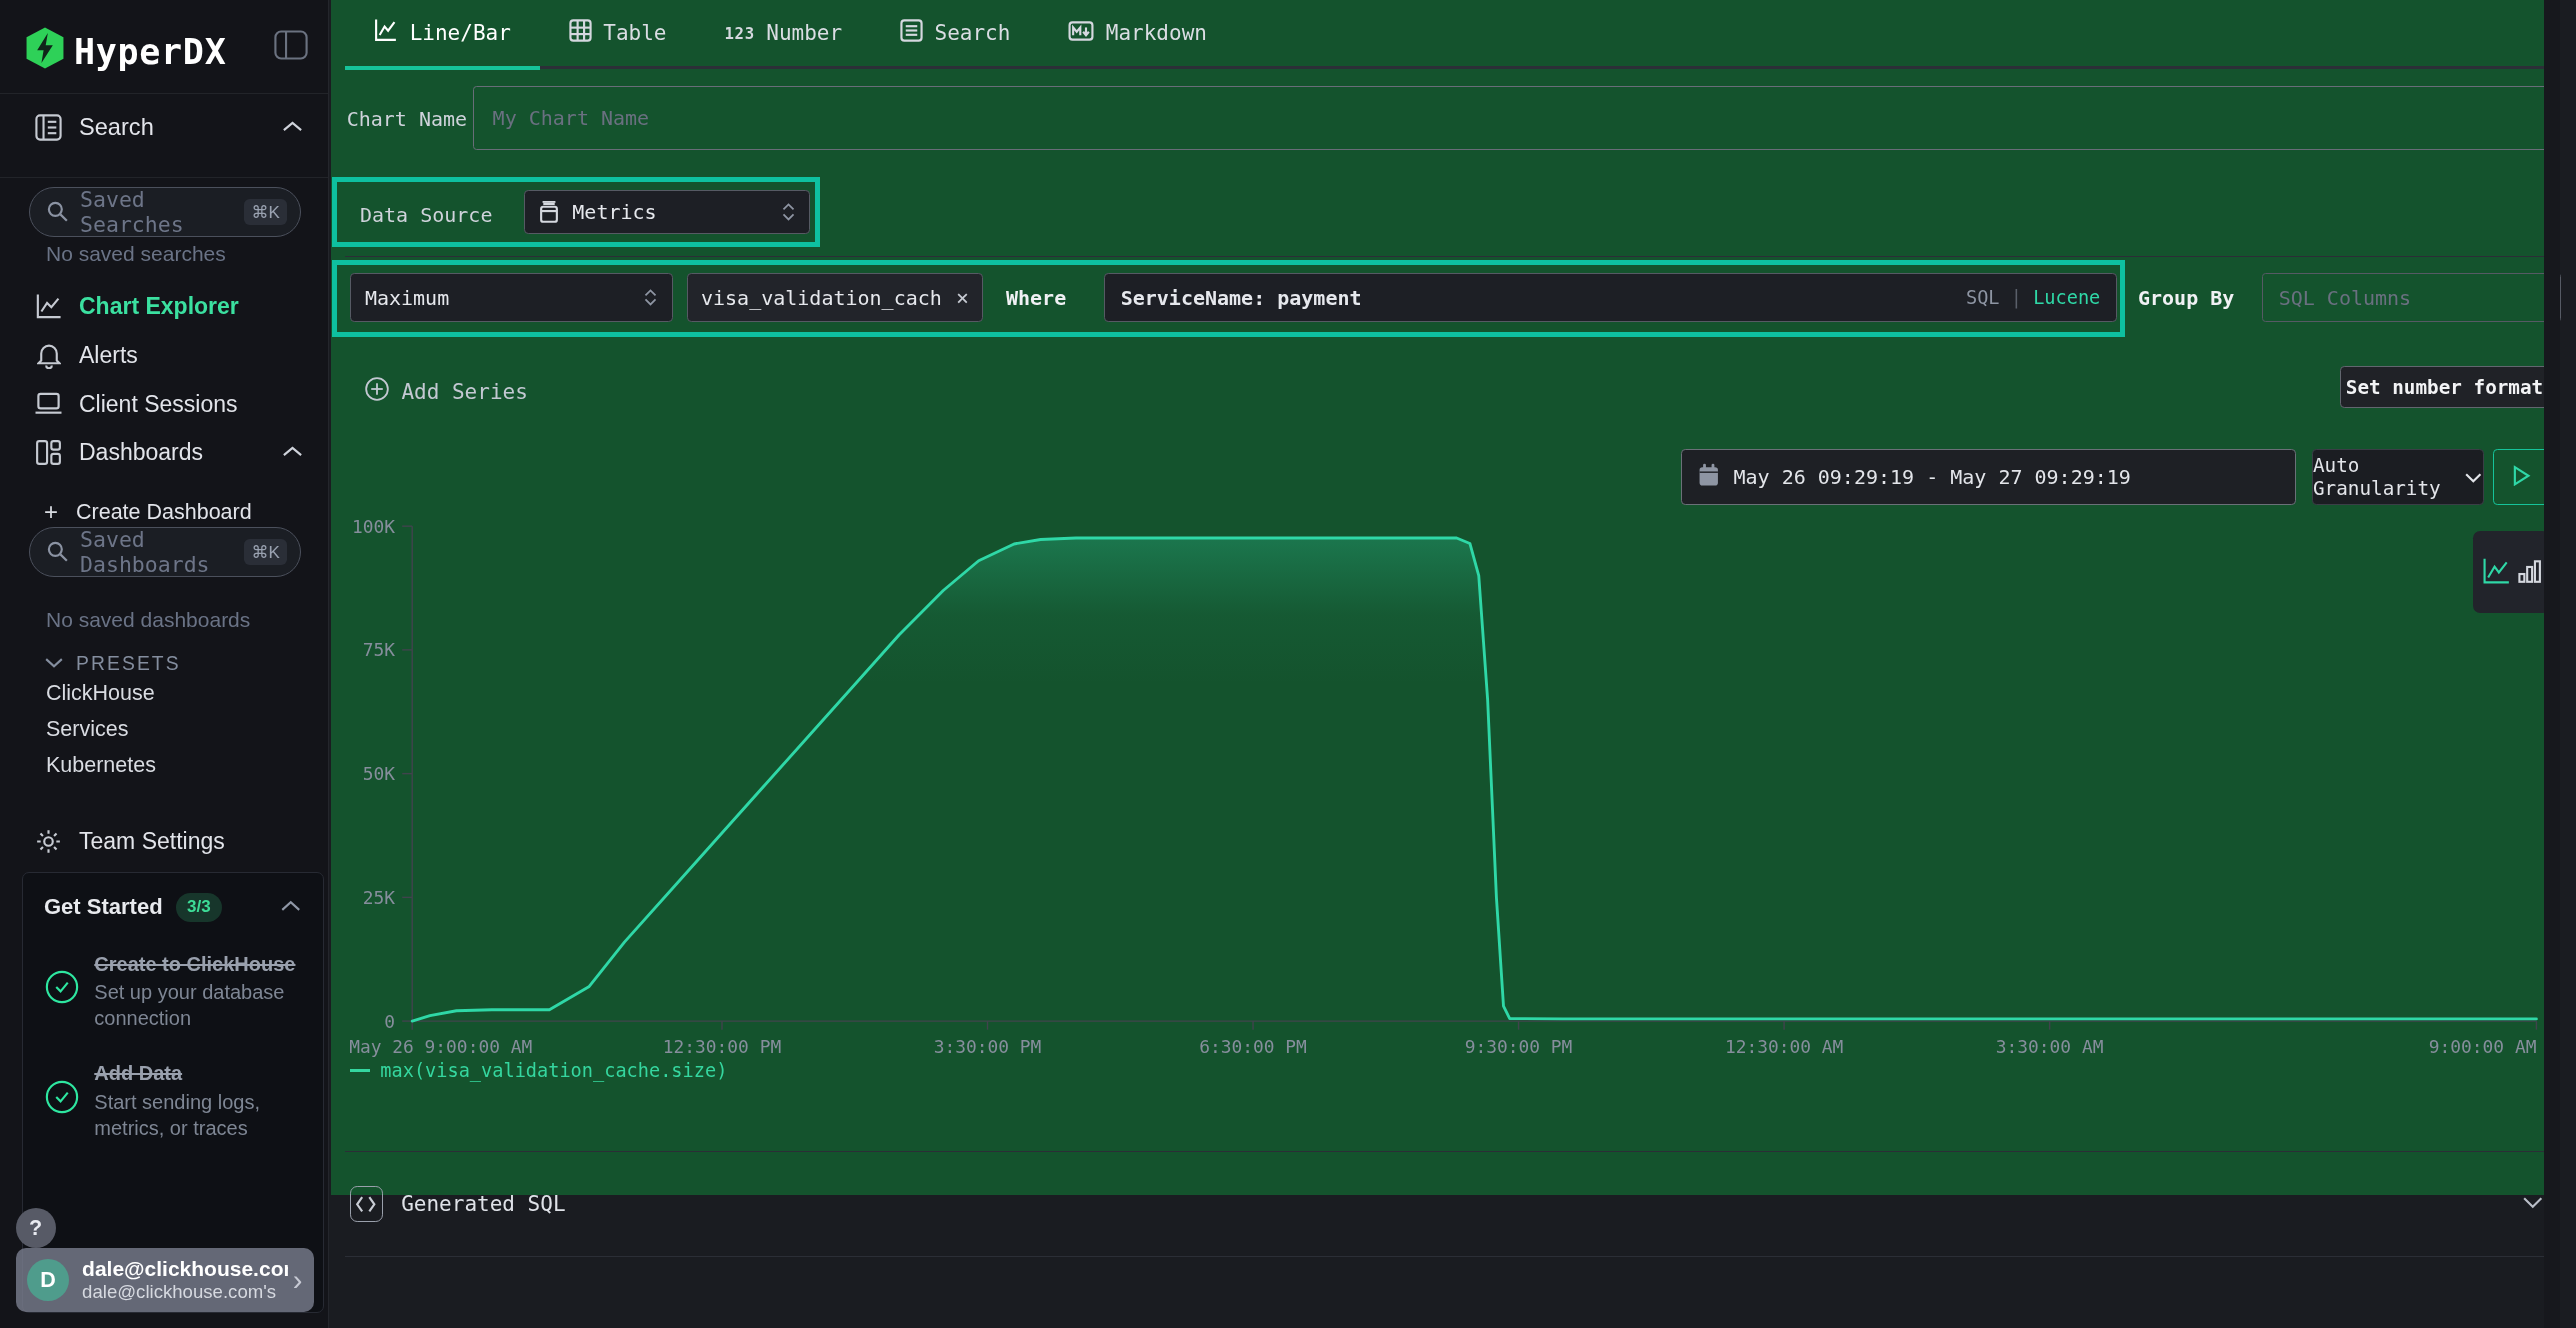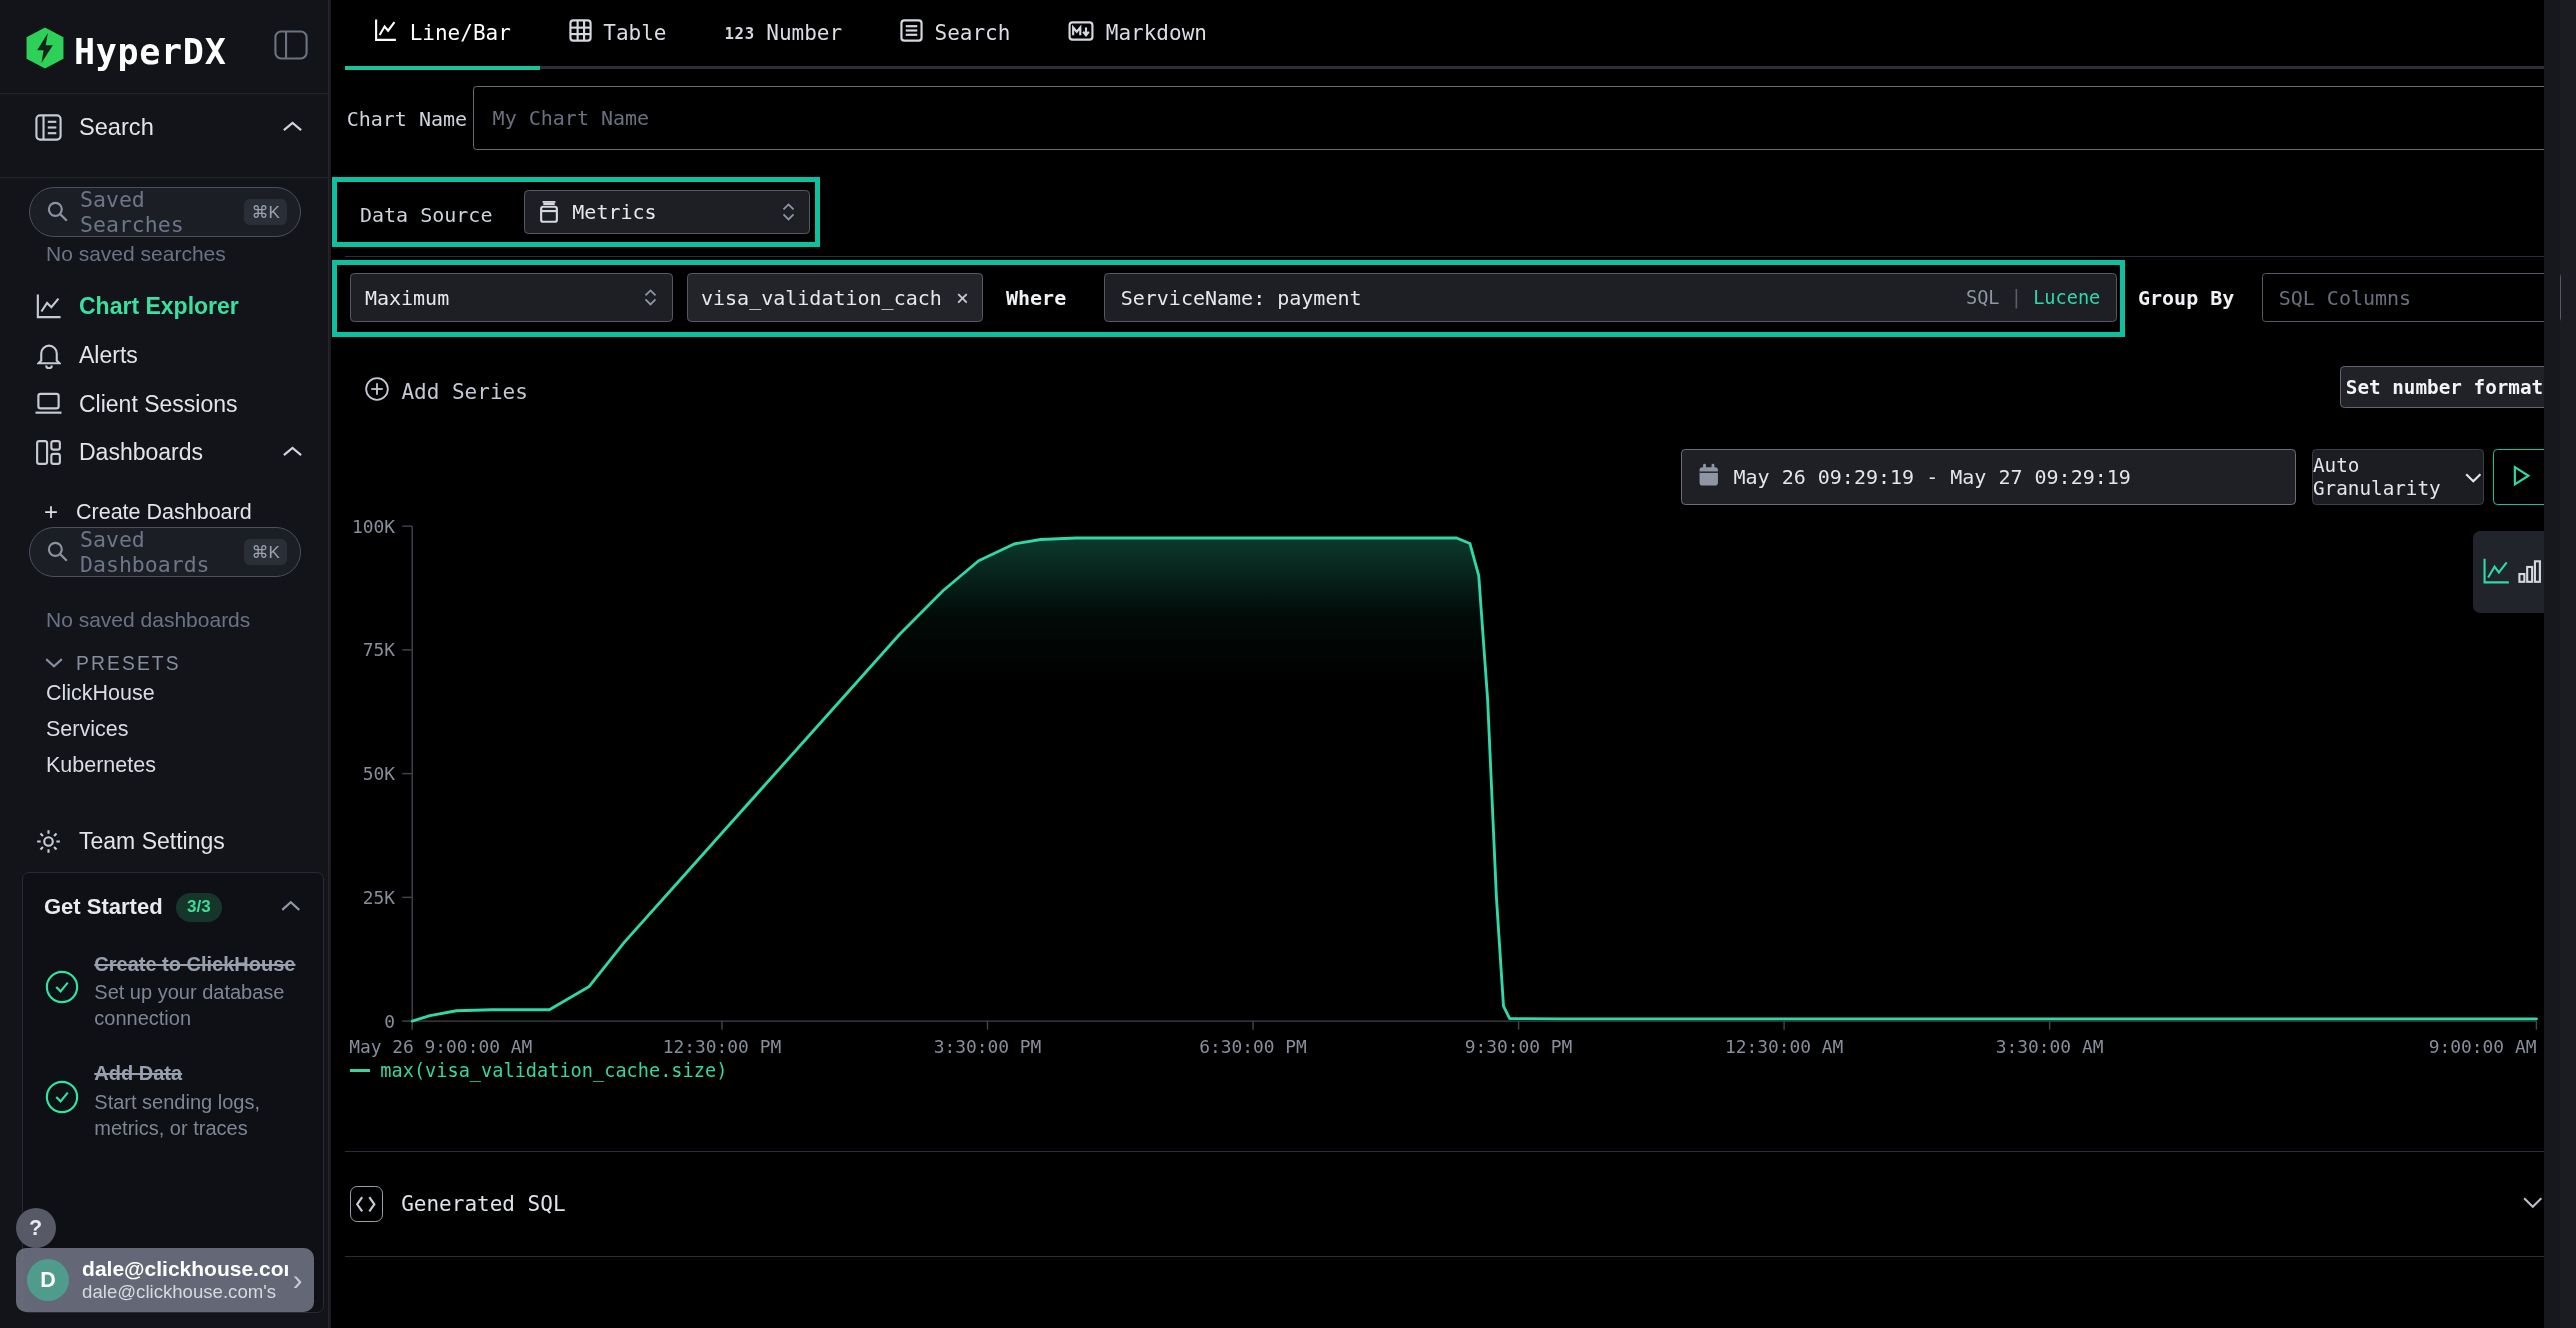--- a/index.html
+++ b/index.html
@@ -49,21 +49,21 @@
   .user-chip{position:absolute;left:15.7px;top:1248px;width:298px;height:64px;border-radius:10px;
              background:rgba(122,126,142,0.8);display:flex;align-items:center;padding:0 11.4px;z-index:4;}
   .avatar{width:42px;height:42px;border-radius:50%;background:#4f9c8c;color:#fff;font-weight:bold;
           font-size:21.5px;display:flex;align-items:center;justify-content:center;flex:0 0 42px;}
   .user-texts{margin-left:13px;flex:1;overflow:hidden;}
   .user-name{font-weight:bold;font-size:21px;color:#fff;white-space:nowrap;}
   .user-sub{font-size:18.6px;color:#d6d9e0;white-space:nowrap;}
   .user-chev{color:#c7cad4;font-size:29px;line-height:1;margin-left:4.3px;}
 
   
-  .main{position:absolute;left:331px;top:0;width:2229px;height:1328px;background:#000000;}
+  .main{position:absolute;left:331px;top:0;width:2229px;height:1195px;background:#14532d;}
   .right-gutter{position:absolute;right:0;top:0;width:16.5px;height:1328px;background:#17181d;}
 
   .tabs{position:absolute;left:14.3px;top:0;width:2215px;height:69px;display:flex;align-items:stretch;
         border-bottom:3.6px solid #2c2f37;}
   .tab{display:flex;align-items:center;gap:11.4px;padding:0 29px;font-size:21px;color:#dadde3;
        margin-bottom:-3.6px;border-bottom:3.6px solid transparent;}
   .tab.active{color:#fff;border-bottom:4.3px solid #16c39a;}
   .num-ico{font-size:15.7px;font-weight:bold;color:#d5d8df;letter-spacing:0.7px;}
 
   .field-label{position:absolute;font-size:20px;color:#cfd3db;}
@@ -75,21 +75,21 @@
               align-items:center;padding:0 14.3px;font-size:20px;color:#e6e8ed;background:#1d1f25;}
   .updown{margin-left:auto;display:flex;flex-direction:column;gap:1.4px;align-items:center;}
 
   .annotation{position:absolute;border:5px solid #0ec0a0;pointer-events:none;z-index:3;}
 
   .tag-box{position:absolute;border:1.4px solid #565a64;border-radius:4.3px;display:flex;align-items:center;
            padding:0 13px;font-size:20px;color:#e6e8ed;background:#22242a;}
   .tag-x{margin-left:auto;color:#c6cad2;font-size:21.5px;}
   .where-input{position:absolute;border:1.4px solid #565a64;border-radius:4.3px;display:flex;align-items:center;
                padding:0 15.7px;background:#1d1f25;}
-  .where-value{font-size:20px;color:#e6e8ed;flex:1;}
+  .where-value{font-size:20px;color:#e6e8ed;flex:1;font-weight:bold;}
   .sql-lucene{font-size:18.6px;white-space:nowrap;}
   .sql-t{color:#8e95a3;} .pipe-t{color:#5a5f6a;} .lucene-t{color:#2fd8a7;}
 
   .add-series{position:absolute;left:33px;top:376px;display:flex;align-items:center;gap:11.4px;
               color:#c3c8d2;font-size:21px;}
   .btn{position:absolute;border:1.4px solid #62666f;border-radius:4.3px;background:#202227;color:#f2f3f5;
        font-weight:bold;font-size:19.3px;display:flex;align-items:center;justify-content:center;
        font-family:"DejaVu Sans Mono","Liberation Mono",monospace;}
 
   .date-box{position:absolute;left:1350px;top:449px;width:615px;height:56px;border:1.4px solid #6b7078;

